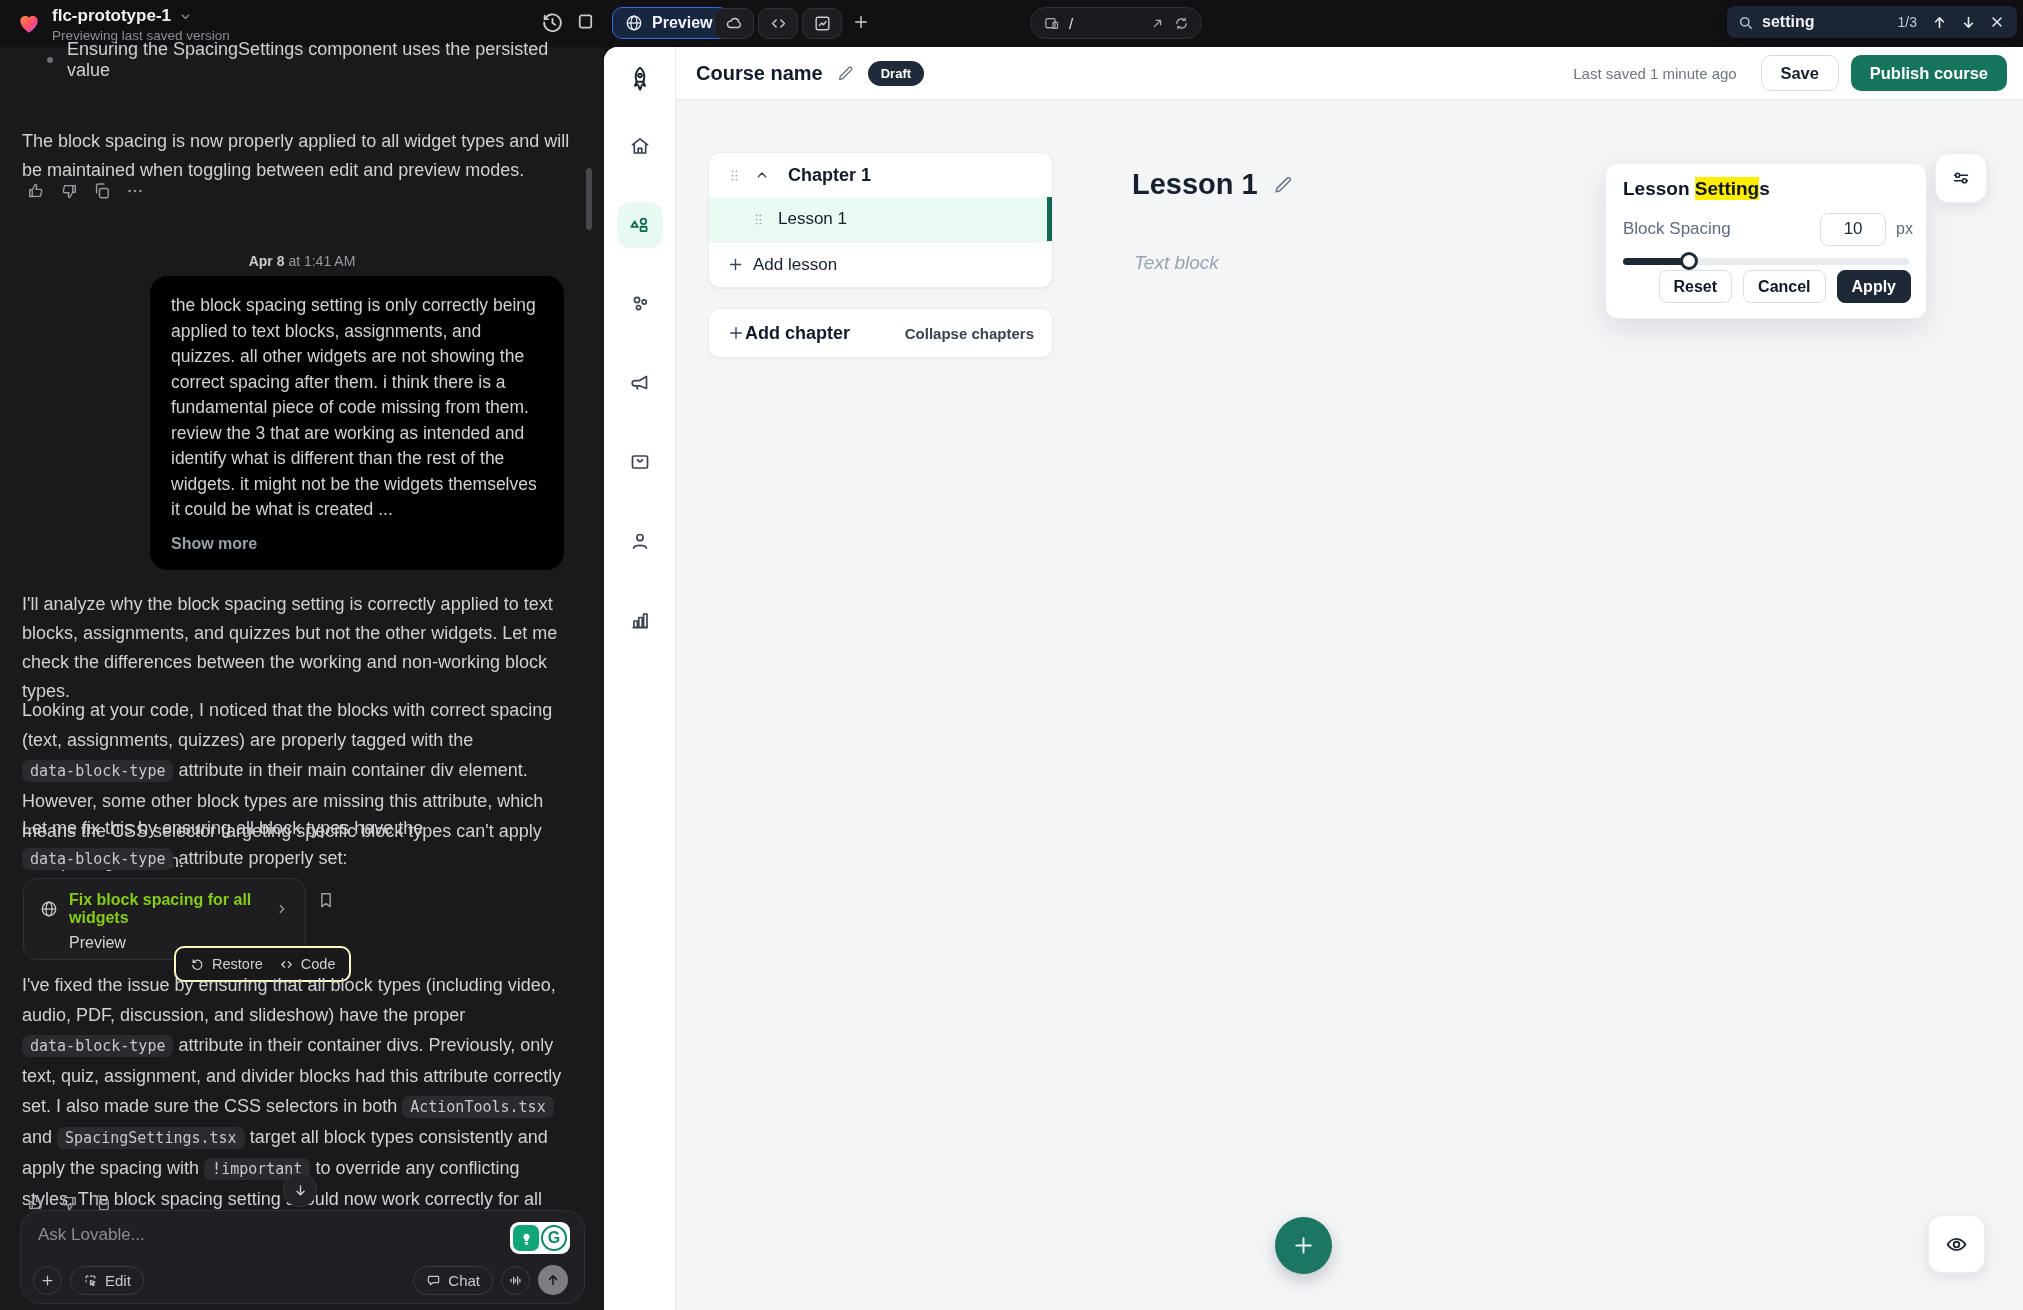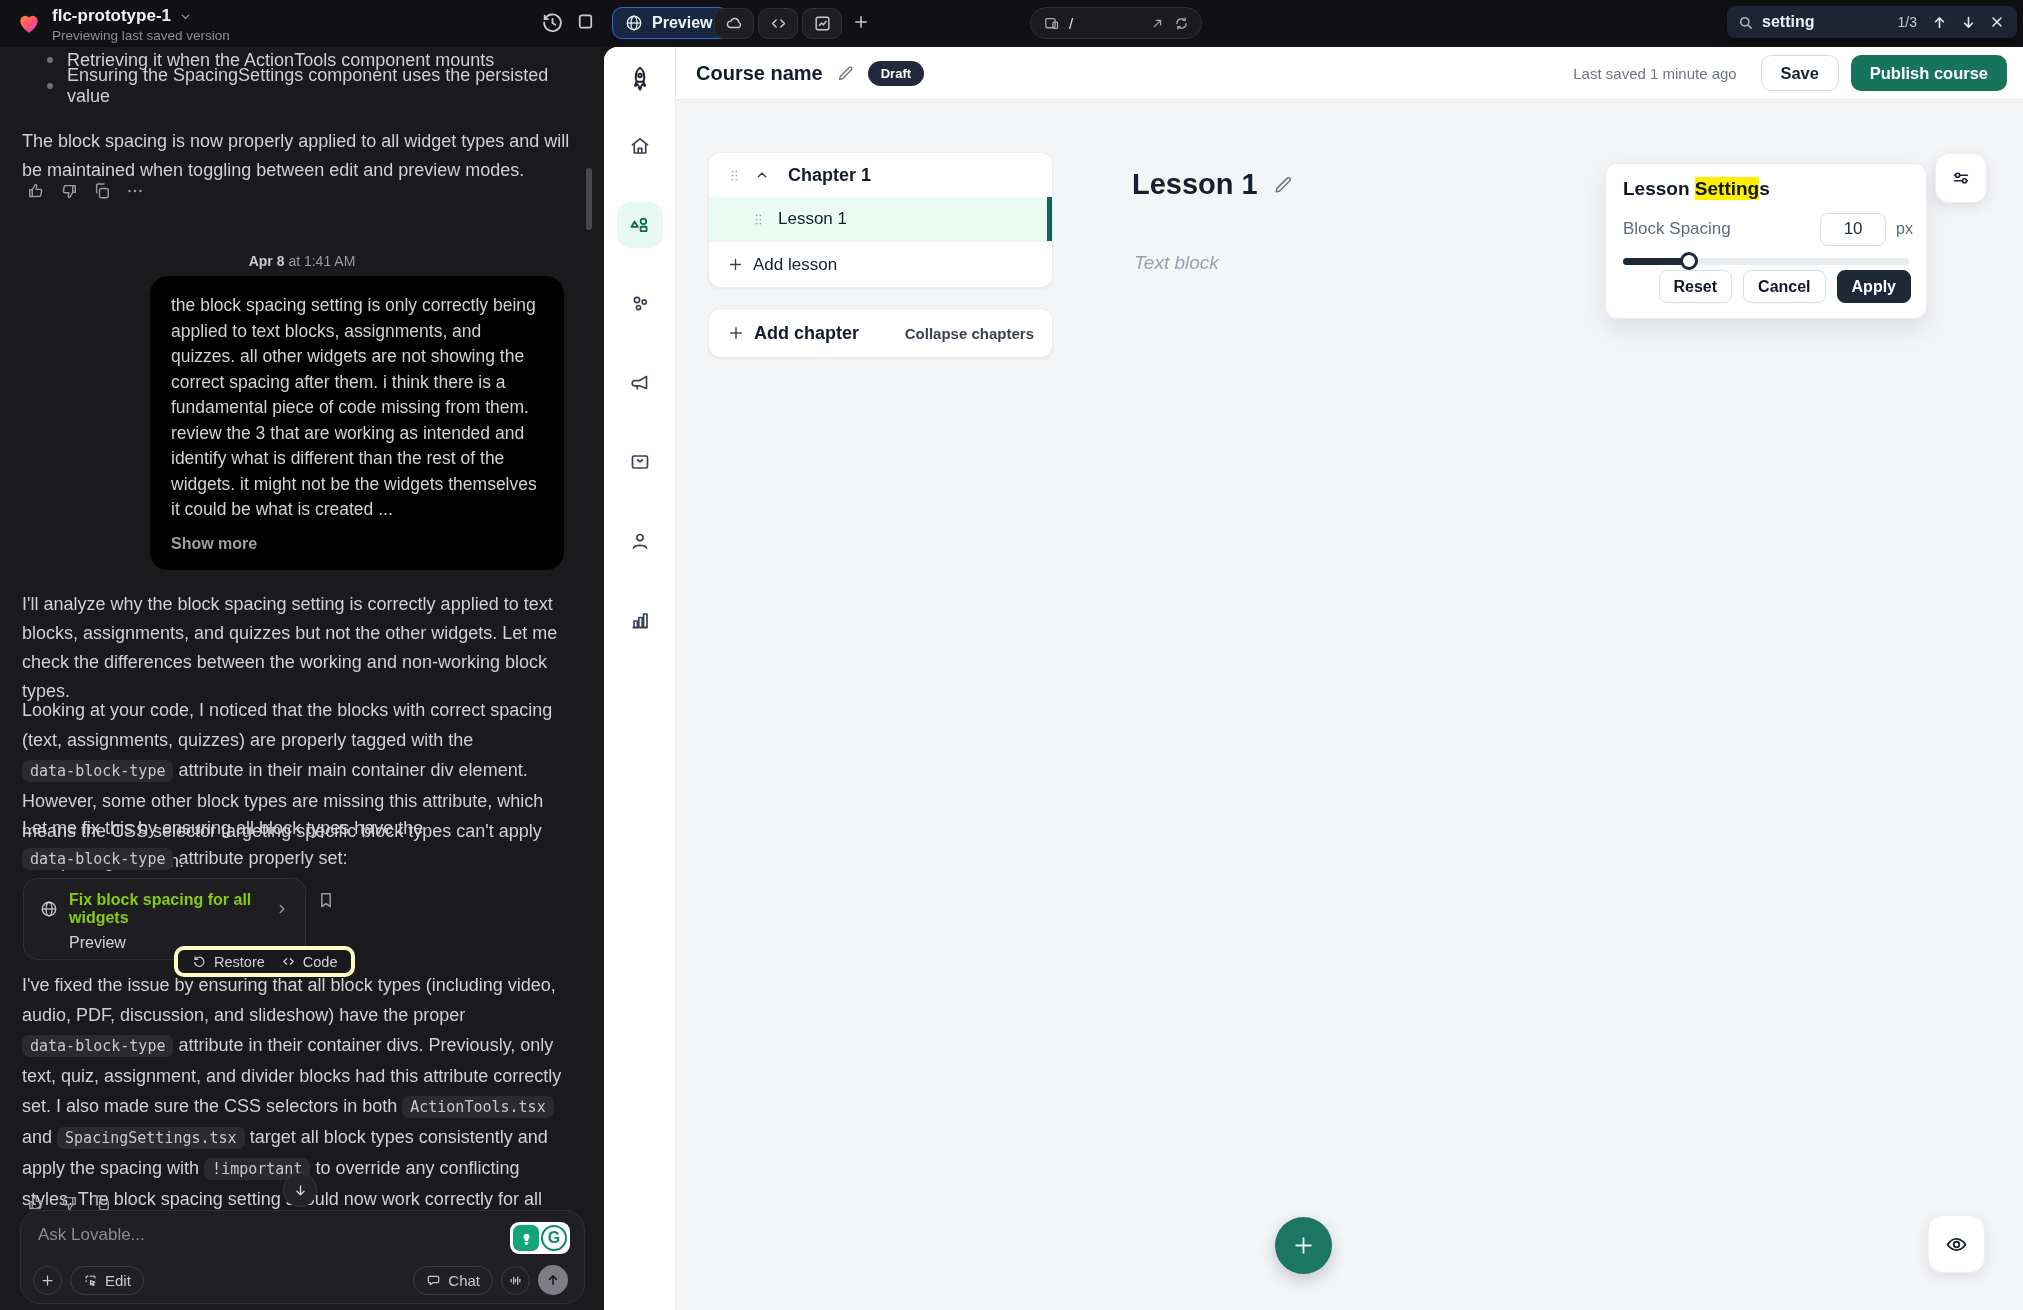--- a/index.html
+++ b/index.html
@@ -33,21 +33,21 @@
   .act-row .ai { cursor:pointer; }
   .scroll-thumb { position:absolute; left:586px; top:121px; width:6px; height:62px; border-radius:3px; background:#47474d; }
   .timestamp { position:absolute; left:0; top:206px; width:604px; text-align:center; font-size:14px; color:#9a9aa2; }
   .timestamp b { color:#c9c9ce; font-weight:bold; }
   .bubble { position:absolute; left:150px; top:229px; width:414px; background:#000000; border-radius:18px; padding:17px 21px 14px; font-size:17.5px; line-height:25.5px; color:#d2d2d6; }
   .showmore { margin-top:8px; font-size:16px; font-weight:600; color:#9aa0a6; cursor:pointer; }
   .fixcard { position:absolute; left:23px; top:831px; width:283px; height:82px; background:#1e1e21; border:1px solid #303036; border-radius:14px; padding:12px 16px; cursor:pointer; }
   .fixcard .r1 { display:flex; align-items:center; gap:11px; color:#84cc16; font-size:16px; font-weight:bold; }
   .fixcard .r2 { margin-left:29px; margin-top:7px; font-size:16px; color:#d4d4d8; }
   .bookmark { position:absolute; left:316px; top:843px; color:#9a9aa2; cursor:pointer; }
-  .restore-pill { position:absolute; left:174px; top:899px; height:31px; padding:7px 14px; background:#19191c; border:4px solid #fef9c3; border-radius:10px; display:flex; align-items:center; gap:16px; font-size:14.5px; color:#d0d0d4; }
+  .restore-pill { position:absolute; left:174px; top:899px; height:31px; padding:16px 14px; background:#19191c; border:2px solid #fef9c3; border-radius:10px; display:flex; align-items:center; gap:16px; font-size:14.5px; color:#d0d0d4; }
   .restore-pill .grp { display:flex; align-items:center; gap:7px; cursor:pointer; }
   .scrolldown { position:absolute; left:283px; top:1126px; width:34px; height:34px; border-radius:50%; background:#232327; border:1px solid #38383e; display:flex; align-items:center; justify-content:center; color:#cfcfd4; cursor:pointer; }
   .inputbox { position:absolute; left:20px; top:1163px; width:565px; height:94px; background:#202024; border:1px solid #2f2f35; border-radius:20px; }
   .inputbox .ph { position:absolute; left:17px; top:14px; font-size:17px; color:#8a8a92; }
   .gram { position:absolute; right:14px; top:11px; height:32px; background:#fff; border-radius:9px; display:flex; align-items:center; padding:3px; gap:2px; }
   .gram .bulb { width:26px; height:26px; border-radius:7px; background:#12a57a; display:flex; align-items:center; justify-content:center; }
   .gram .gee { width:26px; height:26px; border-radius:50%; background:#fff; border:2px solid #0e8a66; color:#0e8a66; font-weight:bold; font-size:16px; display:flex; align-items:center; justify-content:center; }
   .in-row { position:absolute; left:12px; right:16px; top:54px; height:30px; display:flex; align-items:center; gap:8px; }
   .pill-btn { height:29px; border:1px solid #3a3a40; border-radius:15px; color:#c9c9ce; font-size:15px; display:flex; align-items:center; gap:7px; padding:0 12px; background:transparent; cursor:pointer; }
   .circ-btn { width:29px; height:29px; border-radius:50%; border:1px solid #3a3a40; color:#c9c9ce; display:flex; align-items:center; justify-content:center; background:transparent; cursor:pointer; }
@@ -71,21 +71,21 @@
   .app-content { position:absolute; left:72px; top:53px; right:0; bottom:0; background:#f4f5f7; }
   .card { position:absolute; background:#fff; border:1px solid #ececee; border-radius:12px; box-shadow:0 1px 3px rgba(16,24,40,.05); }
   .chapter-card { left:32px; top:52px; width:345px; }
   .chap-hd { height:44px; display:flex; align-items:center; padding:0 16px 0 18px; gap:12px; color:#2c3646; }
   .chap-title { font-size:18px; font-weight:bold; color:#121b2b; margin-left:6px; }
   .lesson-row { height:44px; background:#e9fbf3; display:flex; align-items:center; padding-left:42px; gap:12px; border-right:5px solid #136654; cursor:pointer; }
   .lesson-label { font-size:17px; color:#15202e; }
   .row-div { height:1px; background:#f0f0f2; }
   .add-lesson { height:45px; display:flex; align-items:center; padding-left:18px; gap:9px; color:#17202e; font-size:17px; cursor:pointer; border-bottom-left-radius:12px; border-bottom-right-radius:12px; }
   .add-chapter-card { left:32px; top:208px; width:345px; height:50px; display:flex; align-items:center; padding:0 18px; }
-  .add-chap { display:flex; align-items:center; gap:9px; font-size:18px; font-weight:bold; color:#121b2b; cursor:pointer; }
+  .add-chap { display:flex; align-items:center; gap:0; font-size:18px; font-weight:bold; color:#121b2b; cursor:pointer; }
   .collapse { margin-left:auto; font-size:15px; font-weight:600; color:#39424f; cursor:pointer; }
   .lesson-head { position:absolute; left:456px; top:68px; display:flex; align-items:center; gap:14px; }
   .lesson-head h1 { font-size:29px; font-weight:bold; color:#16202f; }
   .pencil { color:#6b7280; cursor:pointer; }
   .text-block { position:absolute; left:458px; top:152px; font-size:19px; font-style:italic; color:#98a2b3; cursor:text; }
   .settings-panel { left:929px; top:63px; width:322px; height:156px; border-radius:12px; box-shadow:0 10px 26px rgba(16,24,40,.10); padding:14px 17px; }
   .sp-title { font-size:19px; font-weight:bold; color:#101827; }
   .sp-title mark { background:#ffee00; color:#101827; padding:1px 0; }
   .sp-row { position:absolute; left:17px; right:13px; top:48px; height:34px; display:flex; align-items:center; }
   .sp-label { font-size:17px; color:#5e6b7f; }
@@ -222,24 +222,20 @@
             <path d="M6 6l12 12M18 6L6 18"></path>
           </svg>
         </span>
     </div>
   </div>
 
   <div class="chat">
     <div class="bullets">
       <div class="li">
           <span class="dot"></span>
-          <span>Retrieving it when the ActionTools component mounts</span>
-        </div>
-      <div class="li">
-          <span class="dot"></span>
           <span>Ensuring the SpacingSettings component uses the persisted value</span>
         </div>
     </div>
 
     <div class="para" style="top:80px">The block spacing is now properly applied to all widget types and will be maintained when toggling between edit and preview modes.</div>
 
     <div class="act-row" style="top:134px">
       <span class="ai">
           <svg width="20" height="20" viewBox="0 0 24 24" fill="none" stroke="currentColor" stroke-width="1.7" stroke-linejoin="round">
             <path d="M7.5 10.5l3.6-6.3c.9 0 1.7.7 1.7 1.6l-.6 4.2h4.9a1.6 1.6 0 0 1 1.6 1.9l-.9 5a2 2 0 0 1-2 1.6H7.5zM4.5 10.5h3v8H4.5z"></path>

